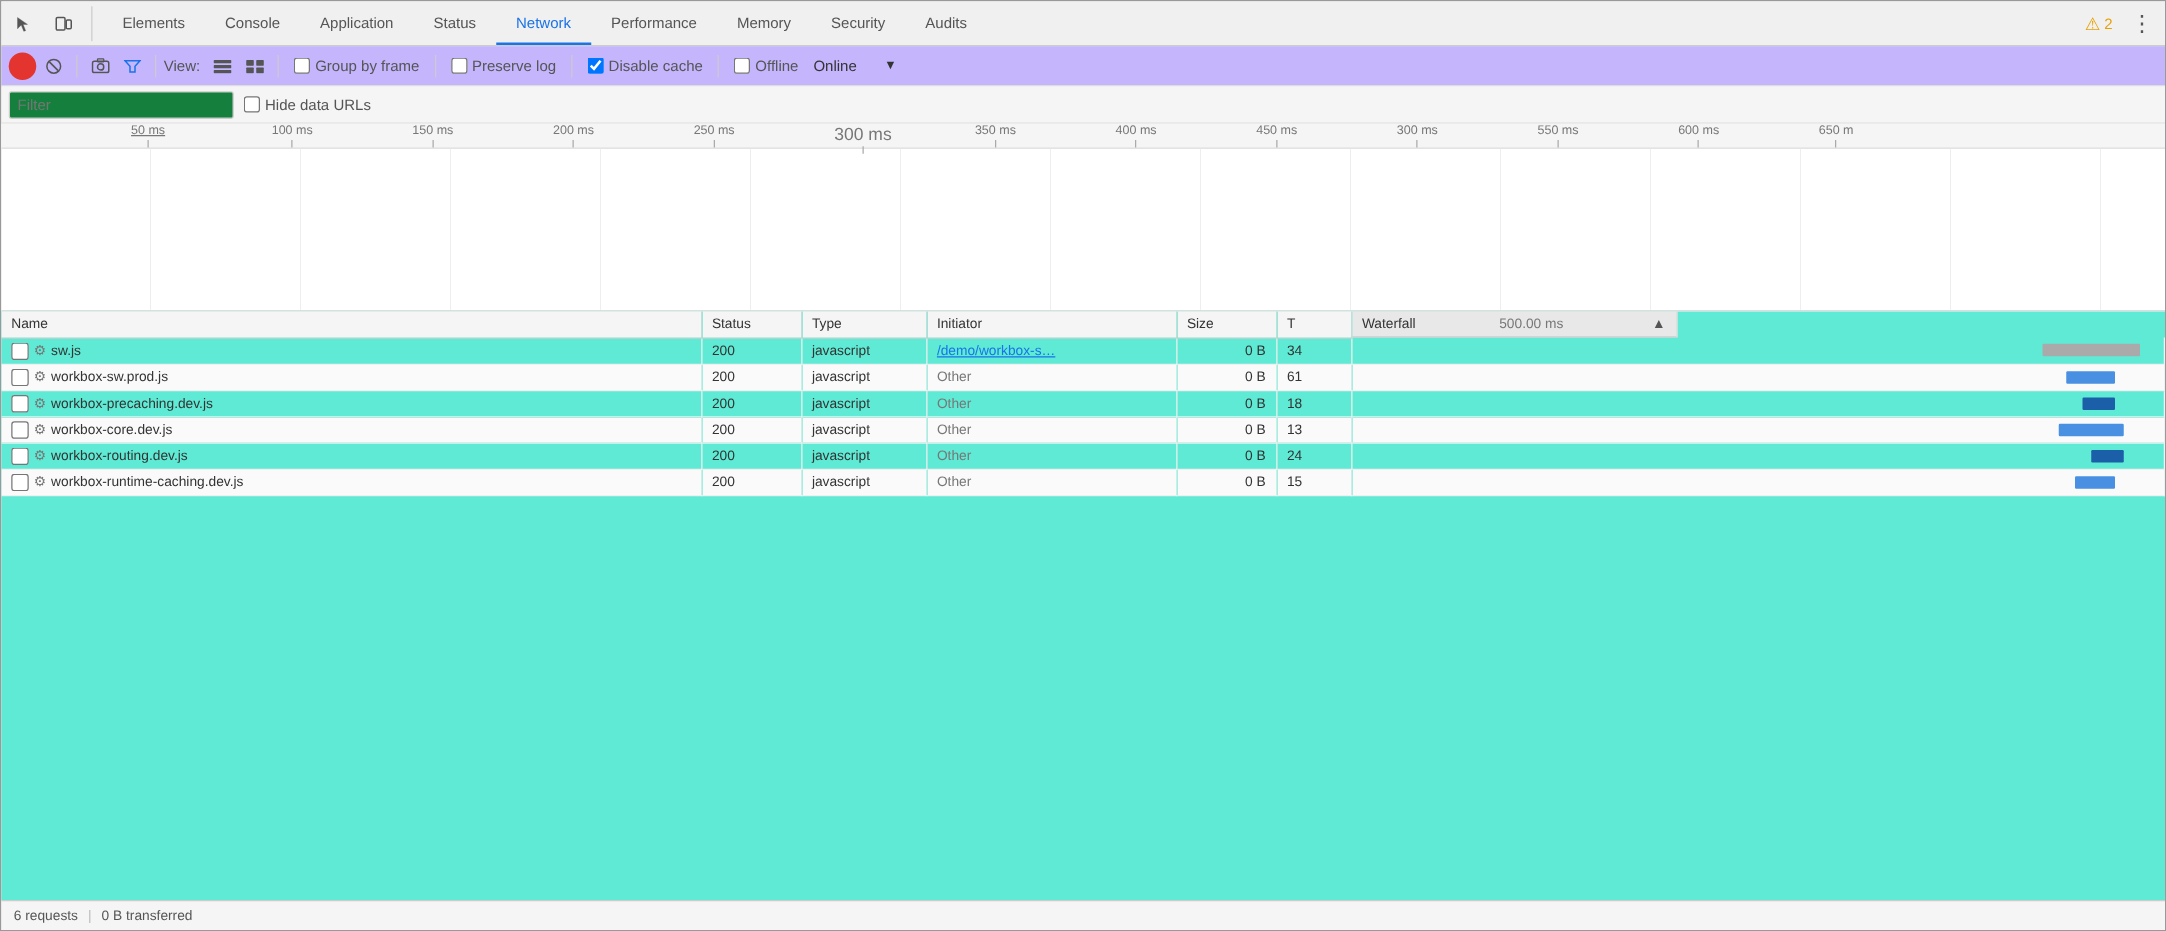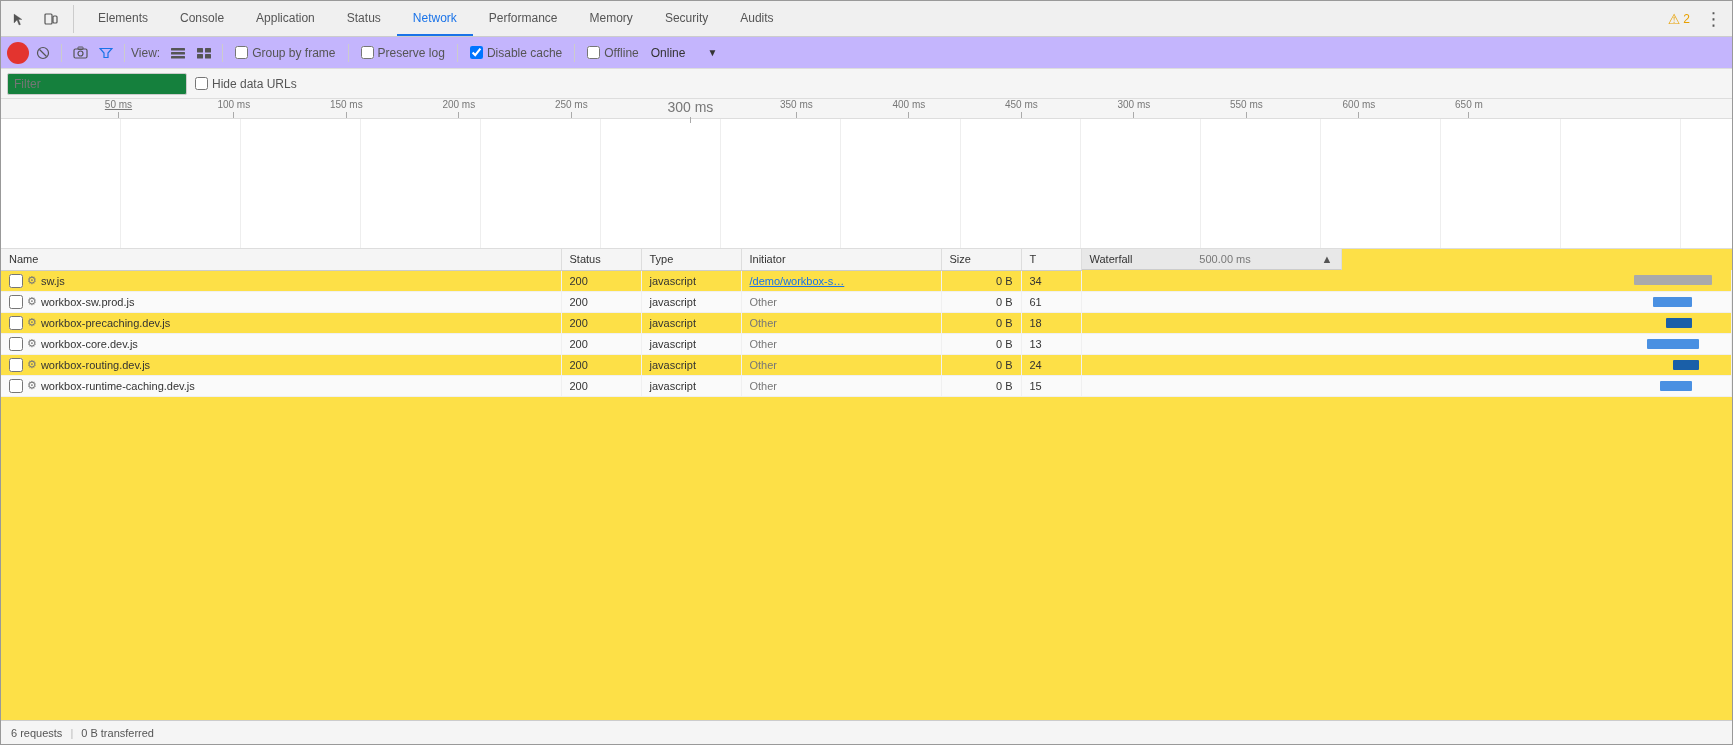--- a/index.html
+++ b/index.html
@@ -244,21 +244,21 @@
         transparent 119px,
         #eee 119px,
         #eee 120px
       );
     }
 
     
     .table-container {
       flex: 1;
       overflow-y: auto;
-      background: #fde047;
+      background: #5eead4;
     }
     .network-table {
       width: 100%;
       border-collapse: collapse;
       table-layout: fixed;
     }
     .network-table thead {
       position: sticky;
       top: 0;
       z-index: 10;

